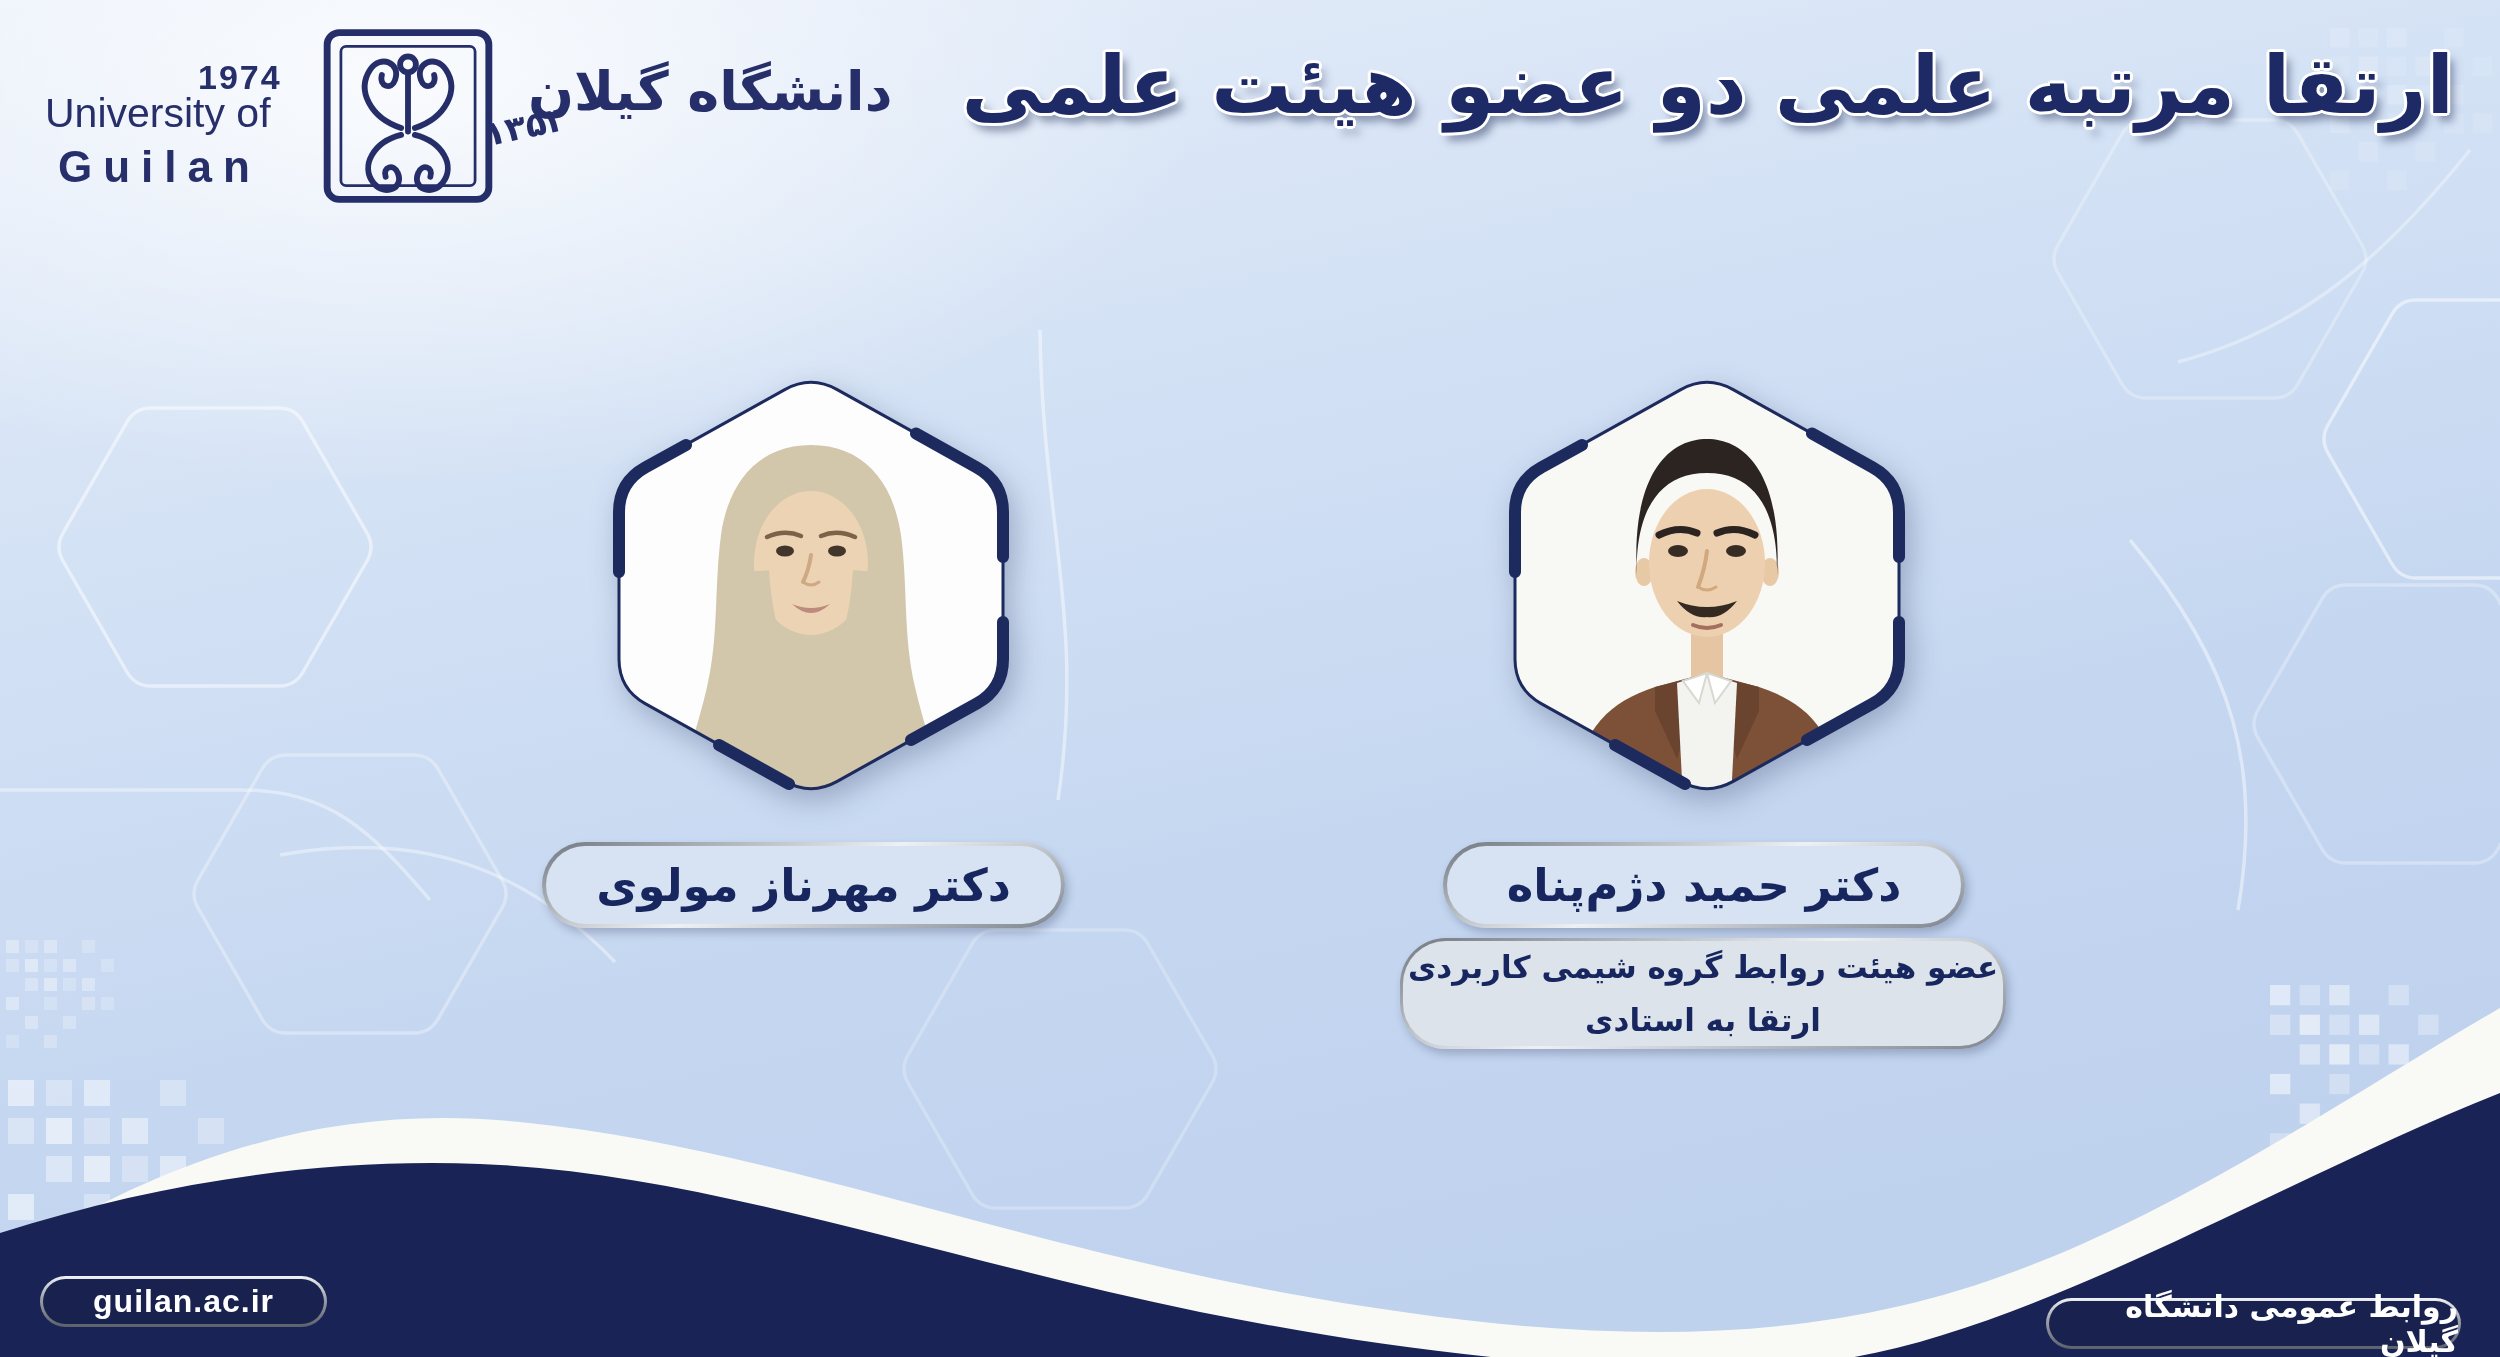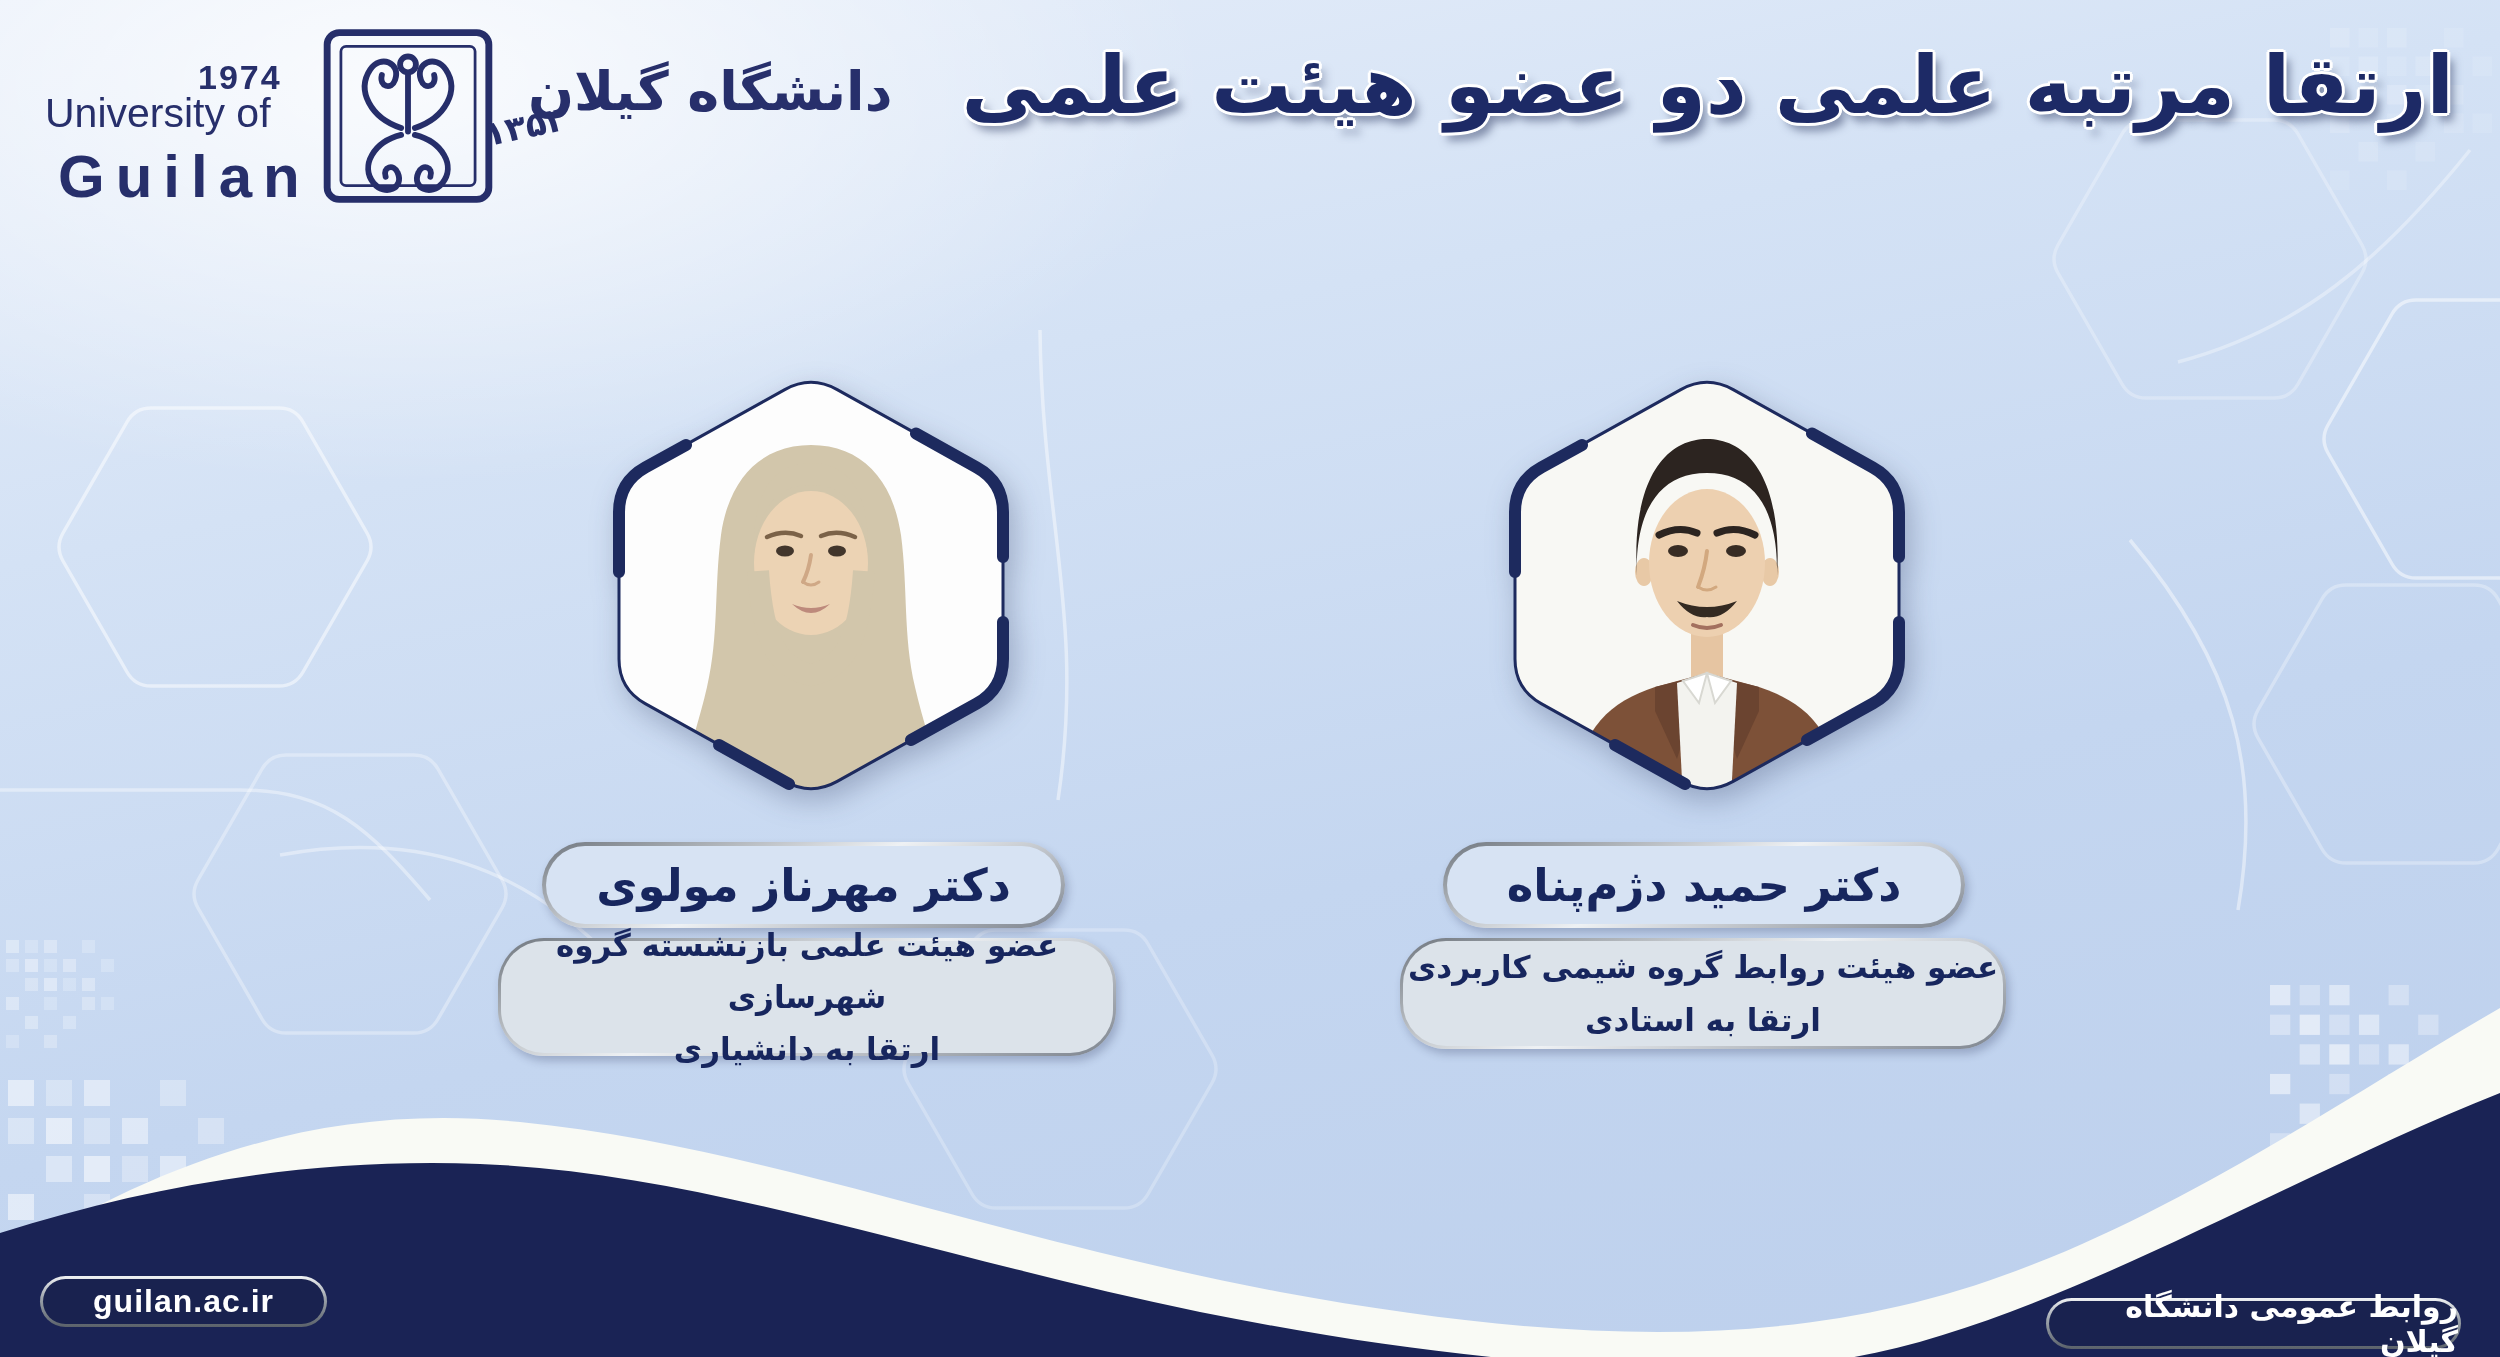--- a/index.html
+++ b/index.html
@@ -11,21 +11,21 @@
     font-family:"DejaVu Sans", sans-serif;
     padding-left:12px;
   }
   .bg-decor{position:absolute;left:0;top:0;width:2500px;height:1357px;z-index:0;pointer-events:none;}
 
   
   .logo-block{position:absolute;left:40px;top:14px;width:900px;height:200px;z-index:3;color:#272f6b;}
   .logo-year{position:absolute;left:158px;top:44px;font-size:34px;font-weight:bold;letter-spacing:2px;
              font-family:"Liberation Sans",sans-serif;}
   .logo-line1{position:absolute;left:5px;top:76px;font-size:41px;font-family:"Liberation Sans",sans-serif;}
-  .logo-line2{position:absolute;left:18px;top:128px;font-size:60px;font-weight:bold;letter-spacing:11px;
+  .logo-line2{position:absolute;left:18px;top:128px;font-size:44px;font-weight:bold;letter-spacing:11px;
               font-family:"Liberation Sans",sans-serif;}
   .emblem{position:absolute;left:282px;top:14px;}
   .logo-fa-year{position:absolute;left:444px;top:92px;font-size:34px;font-weight:bold;transform:rotate(-12deg);}
   .logo-fa-name{position:absolute;left:488px;top:46px;font-size:54px;font-weight:bold;direction:rtl;}
 
   
   .title-block{position:absolute;top:36px;right:58px;z-index:3;text-align:right;direction:rtl;}
   .main-title{
     font-size:80px;font-weight:bold;color:#1d2a66;line-height:1.25;margin:0;
     text-shadow:-3px 0 0 #fff,3px 0 0 #fff,0 -3px 0 #fff,0 3px 0 #fff,
@@ -199,26 +199,20 @@
         <path d="M 305 66.5 L 365.8 100.4 Q 392 115 392 145 L 392 190"></path>
         <path d="M 75 78 L 34.2 100.4 Q 8 115 8 145 L 8 205"></path>
         <path d="M 108 378 L 178 417"></path>
         <path d="M 392 255 L 392 292 Q 392 322 365.8 336.6 L 300 373"></path>
       </g>
     </svg>
 
     <div class="pill-border name-pill">
       <div class="pill-inner" dir="rtl">دکتر مهرناز مولوی</div>
     </div>
-    <div class="pill-border desc-pill">
-      <div class="pill-inner" dir="rtl">
-        <div>عضو هیئت علمی بازنشسته گروه شهرسازی</div>
-        <div>ارتقا به دانشیاری</div>
-      </div>
-    </div>
   </div>
 
   <div class="card card-right">
     <svg class="hex-photo" width="400" height="437" viewBox="0 0 400 437">
       <defs>
         <path id="hexR" d="M 173.8 22.6 Q 200 8 226.2 22.6 L 365.8 100.4 Q 392 115 392 145 L 392 292 Q 392 322 365.8 336.6 L 226.2 414.4 Q 200 429 173.8 414.4 L 34.2 336.6 Q 8 322 8 292 L 8 145 Q 8 115 34.2 100.4 Z"></path>
         <clipPath id="clipR">
             <use href="#hexR"></use>
           </clipPath>
       </defs>

